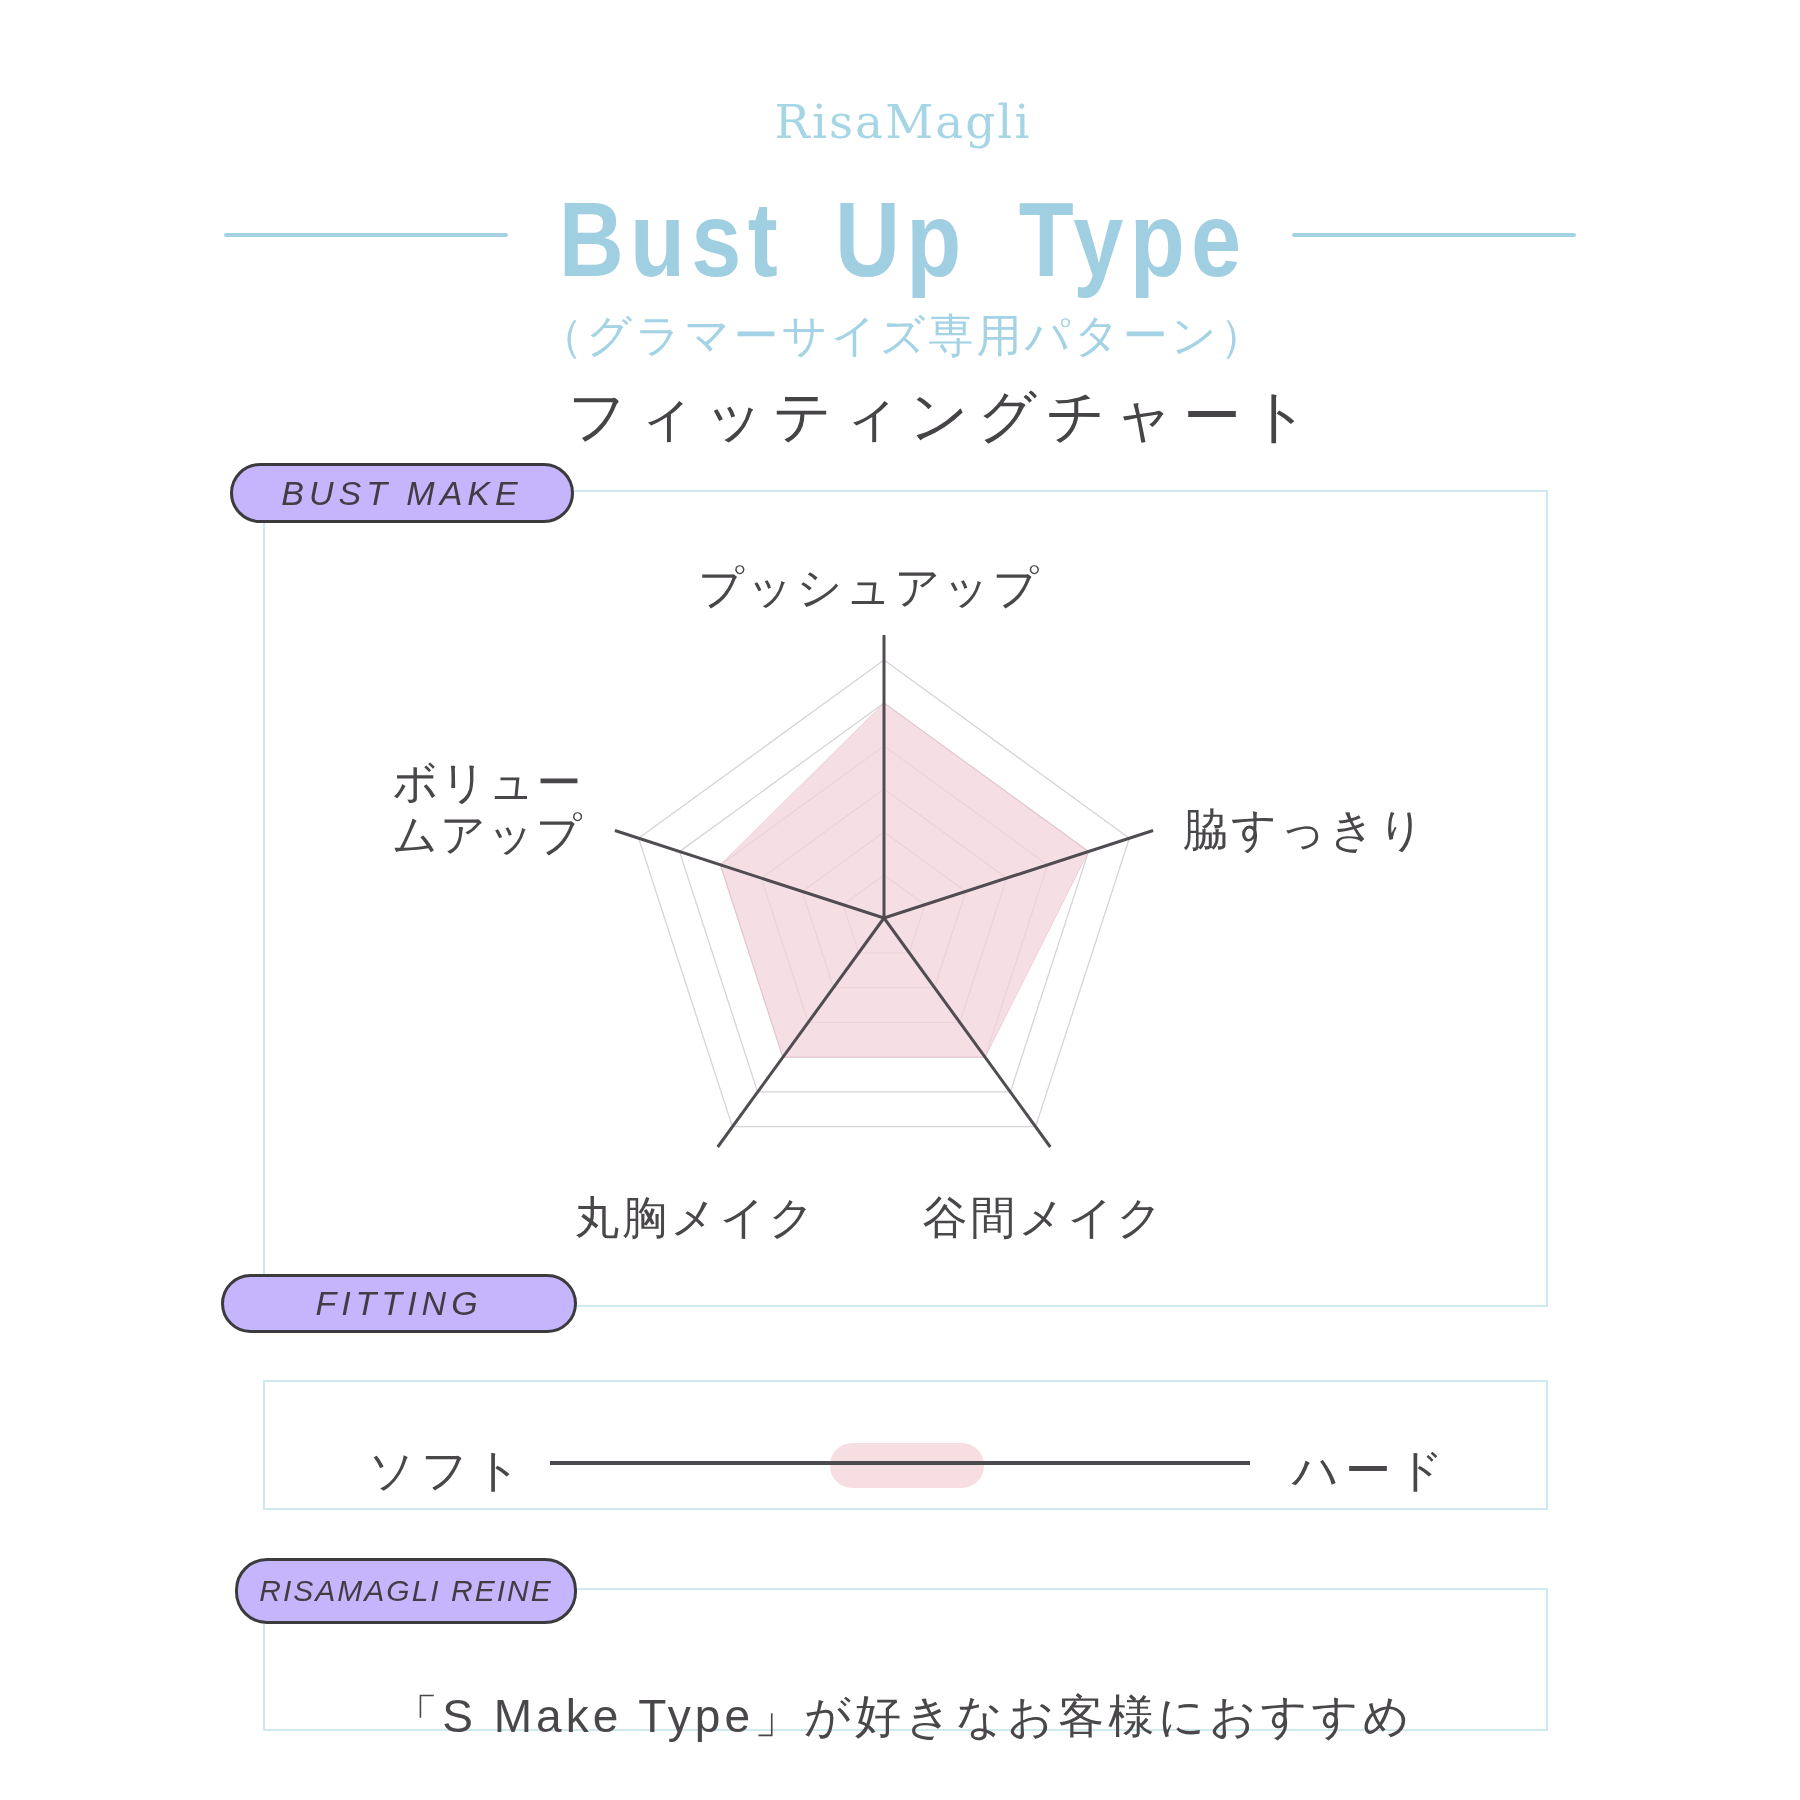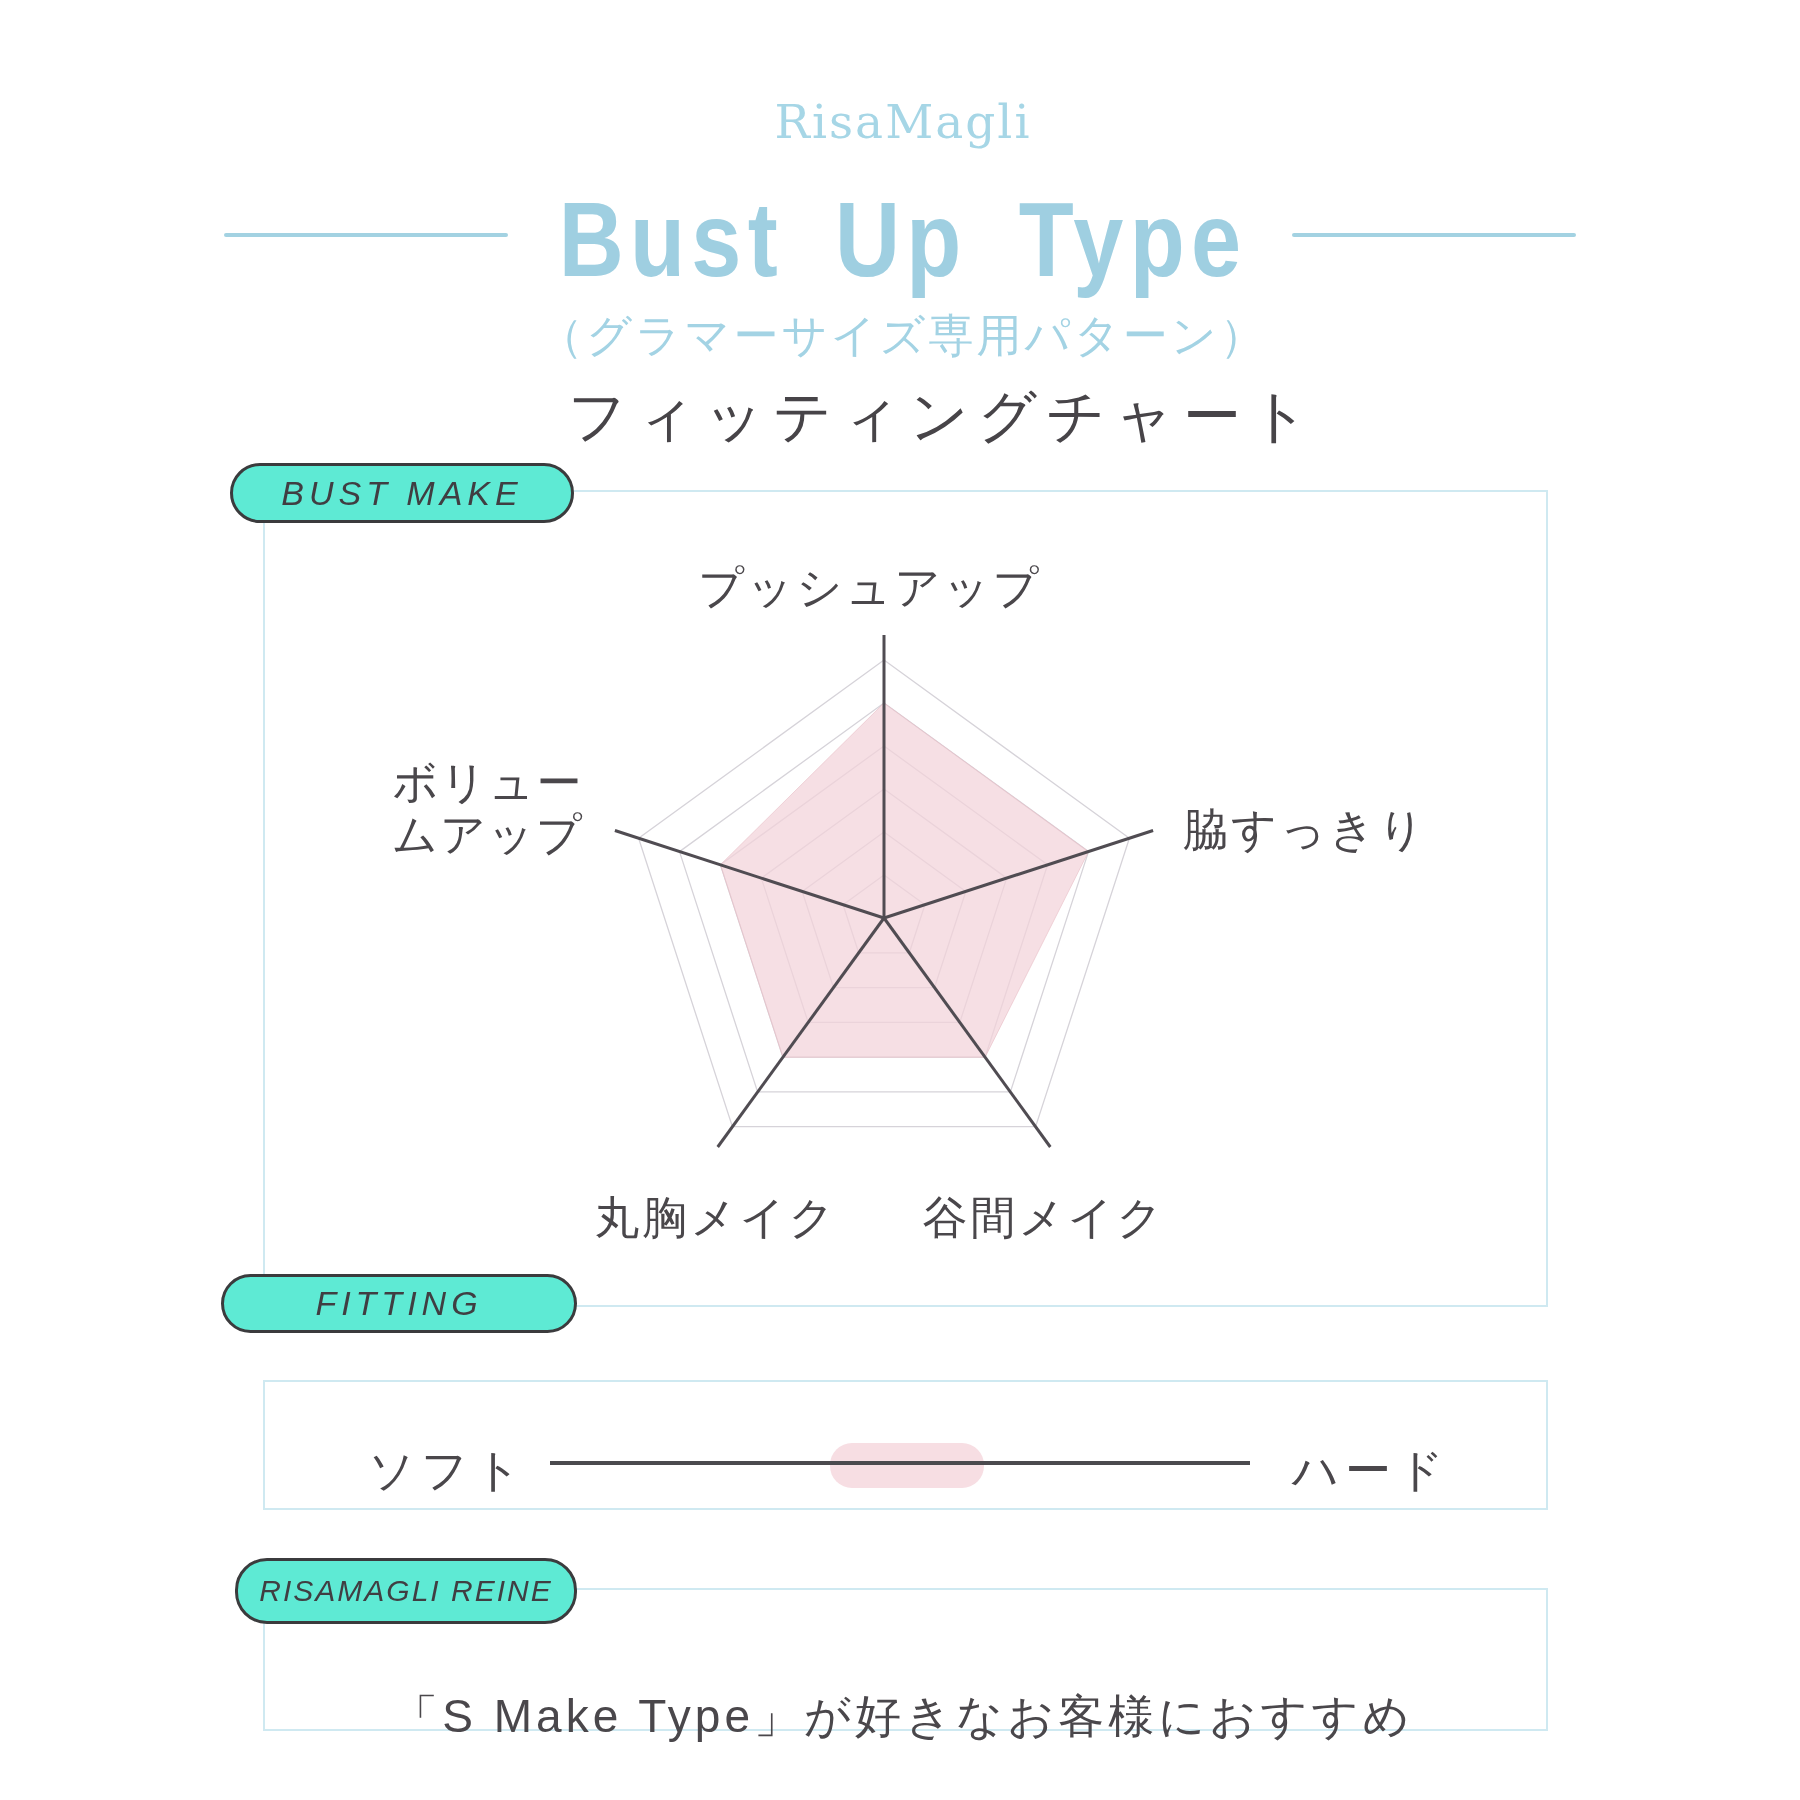--- a/index.html
+++ b/index.html
@@ -20,35 +20,35 @@
   .rule-left{left:224px;width:284px;}
   .rule-right{left:1292px;width:284px;}
   .subtitle{top:306px;font-size:45px;color:#a3d3e4;letter-spacing:3px;}
   .chart-title{top:378px;font-size:58px;color:#474448;letter-spacing:9px;margin-left:40px;}
 
   
   .section-box{border:2px solid #cfe9f1;background:transparent;}
   .box-bust{left:263px;top:490px;width:1281px;height:813px;}
   .box-fitting{left:263px;top:1380px;width:1281px;height:126px;}
   .box-reine{left:263px;top:1588px;width:1281px;height:139px;}
-  .pill{display:flex;align-items:center;justify-content:center;background:#5eead4;
+  .pill{display:flex;align-items:center;justify-content:center;background:#c4b5fd;
         border:3px solid #3b3b3d;border-radius:32px;color:#403e42;
         font-style:italic;letter-spacing:5px;}
   .pill-bust{left:230px;top:463px;width:338px;height:54px;font-size:34px;}
   .pill-fitting{left:221px;top:1274px;width:350px;height:53px;font-size:34px;}
   .pill-reine{left:235px;top:1558px;width:336px;height:60px;font-size:30px;letter-spacing:2px;}
 
   
   #radar{left:564px;top:598px;}
   .radar-label{font-size:45px;color:#4a474b;letter-spacing:3px;white-space:nowrap;}
   .lbl-top{left:870px;top:558px;transform:translateX(-50%);}
   .lbl-right{left:1183px;top:800px;}
   .lbl-left{right:1194px;top:757px;width:236px;line-height:52px;text-align:center;
             white-space:normal;letter-spacing:2px;}
-  .lbl-bl{left:696px;top:1188px;transform:translateX(-50%);margin-left:20px;}
+  .lbl-bl{left:696px;top:1188px;transform:translateX(-50%);}
   .lbl-br{left:1044px;top:1188px;transform:translateX(-50%);}
 
   
   .soft-label{left:368px;top:1440px;font-size:46px;letter-spacing:6px;}
   .hard-label{left:1292px;top:1440px;font-size:46px;letter-spacing:6px;}
   .slider-pill{top:1443px;width:154px;height:45px;background:#f7dee3;border-radius:22px;}
   .slider-line{left:550px;top:1461px;width:700px;height:4px;background:#4b4a4e;}
 
   
   .recommend{top:1646px;font-size:46px;color:#4a474b;letter-spacing:4px;margin-top:40px;}

